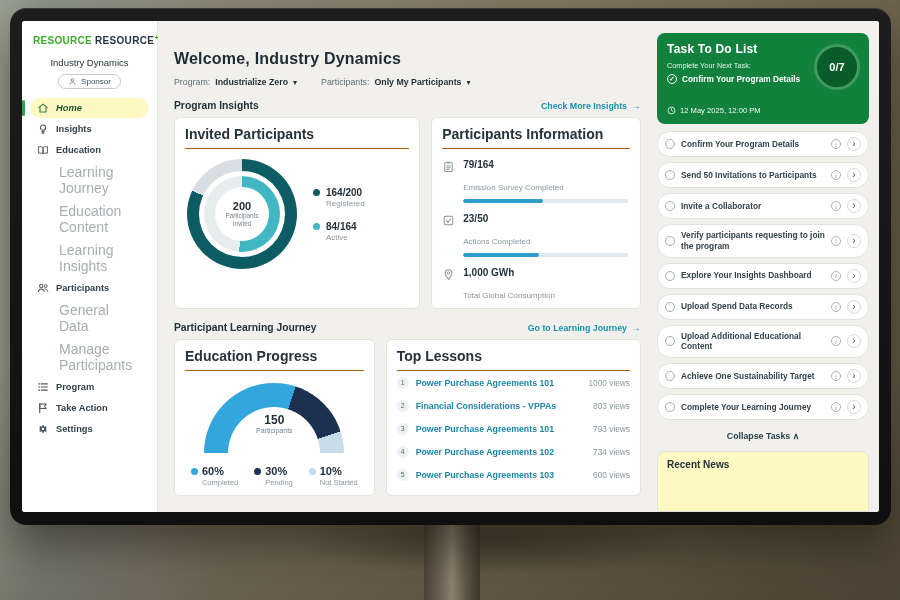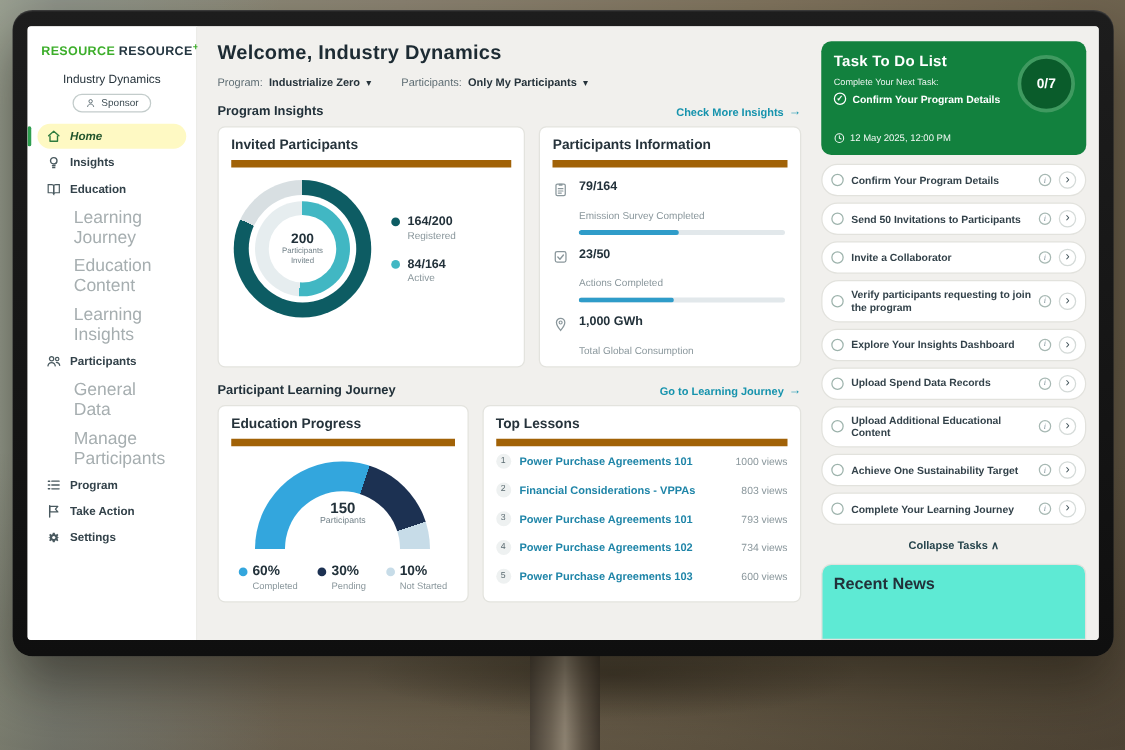--- a/index.html
+++ b/index.html
@@ -33,35 +33,35 @@
   .nav-item { position:relative; display:flex; align-items:center; gap:7px; padding:4px 7px; margin:1px 0;
     font-size:9.3px; color:#33424a; font-weight:600; border-radius:12px; cursor:pointer; }
   .nav-item.active { background:#fef9c3; color:#23552e;font-style:italic; }
   .nav-item.active::before { content:""; position:absolute; left:-8px; top:2px; bottom:2px; width:3px; background:#2e9e4f; border-radius:2px; }
   .nav-item.active .ni { color:#2e7b3f; }
   .nav-item.sub { padding:3px 7px 3px 29px; color:#a6aeb0; font-weight:400; font-size:14px; }
   .ni { width:12px; height:12px; color:#49595f; flex:none; }
   .ni svg, [data-icon] svg, .info-ic svg { width:100%; height:100%; display:block; }
 
   
-  .main { flex:1; min-width:0; padding:11px 12px 8px 16px; background:#f1f0ed; }
+  .main { flex:1; min-width:0; padding:27px 12px 8px 16px; background:#f1f0ed; }
   h1 { font-size:16px; color:#1d2b33; margin:2px 0 9px; font-weight:700; letter-spacing:.2px; }
   .filters { display:flex; gap:24px; font-size:8.8px; color:#5f6e74; align-items:center; }
   .filter { display:flex; align-items:center; cursor:pointer; }
   .f-value { font-weight:700; color:#26333b; margin-left:5px; }
   .chev { font-size:8px; margin-left:5px; color:#26333b; }
   .section-head { margin:13px 0 6px; display:flex; justify-content:space-between; align-items:center; }
   .section-title { font-size:10.3px; font-weight:700; color:#22313a; }
   .section-link { font-size:8.8px; font-weight:700; color:#1693ad; cursor:pointer; display:flex; align-items:center; gap:4px; }
   .section-link .arr { font-size:10px; }
 
   .cards { display:grid; grid-template-columns:1.08fr .92fr; gap:11px; align-items:stretch; }
   .cards2 { grid-template-columns:.88fr 1.12fr; }
   .card { background:#fff; border:1px solid #e3e3de; border-radius:6px; padding:8px 10px; }
-  .card-title { font-size:11px; font-weight:700; color:#26333b; padding-bottom:6px; border-bottom:6px solid #a16207; }
+  .card-title { font-size:14px; font-weight:700; color:#26333b; padding-bottom:6px; border-bottom:1px solid #a16207; }
 
   
   .invited-body { display:flex; align-items:center; gap:16px; padding:10px 2px 6px; }
   .donut { width:110px; height:110px; position:relative; flex:none; }
   .d-outer { position:absolute; inset:0; border-radius:50%; }
   .d-outer-hole { position:absolute; inset:12px; background:#fff; border-radius:50%; }
   .d-inner { position:absolute; inset:5px; border-radius:50%; }
   .d-hole { position:absolute; inset:11px; background:#fff; border-radius:50%; display:flex; flex-direction:column;
     align-items:center; justify-content:center; text-align:center; }
   .d-val { font-size:11px; font-weight:700; color:#22313a; }
@@ -116,21 +116,21 @@
   .task { background:#fff; border:1px solid #e2e2dd; border-radius:14px; padding:5px 7px; display:flex;
     align-items:center; gap:6px; cursor:pointer; }
   .t-check { width:10px; height:10px; border:1.3px solid #9db3ac; border-radius:50%; flex:none; }
   .t-label { flex:1; font-size:8.3px; font-weight:600; color:#33424a; line-height:1.3; }
   .t-info { width:10px; height:10px; border:1px solid #a7b8b3; border-radius:50%; color:#7c8f96; font-size:6.5px;
     display:flex; align-items:center; justify-content:center; font-style:italic; flex:none;
     font-family:"Liberation Serif", serif; }
   .t-go { width:14px; height:14px; border:1px solid #d4dad8; border-radius:50%; background:#fff; color:#44555c;
     font-size:10px; display:flex; align-items:center; justify-content:center; padding-bottom:1px; flex:none; }
   .collapse { text-align:center; font-size:8.8px; font-weight:700; color:#26444c; padding:4px 0 1px; cursor:pointer; }
-  .news { background:#5eead4; border:1px solid #e2e2dd; border-radius:8px 8px 0 0; padding:7px 9px; font-size:13px;
+  .news { background:#fef9c3; border:1px solid #e2e2dd; border-radius:8px 8px 0 0; padding:7px 9px; font-size:10px;
     font-weight:700; color:#22313a; margin-top:2px; flex:1; }
 </style>
 </head>
 <body>
 
 <div class="scene">
   <div class="stand-shadow"></div>
   <div class="stand-neck"></div>
 
   <div class="monitor">

